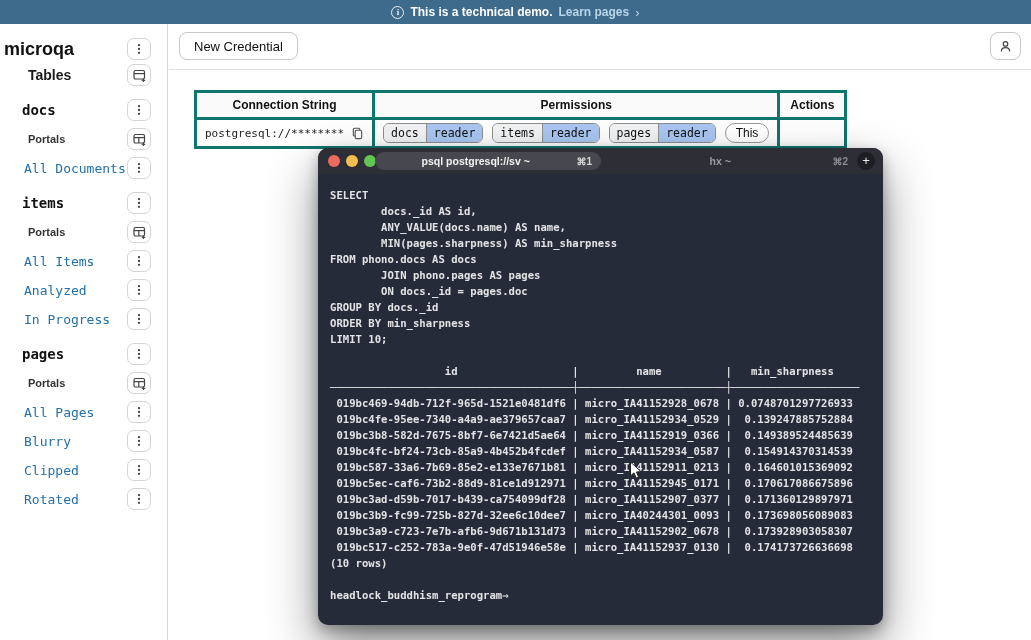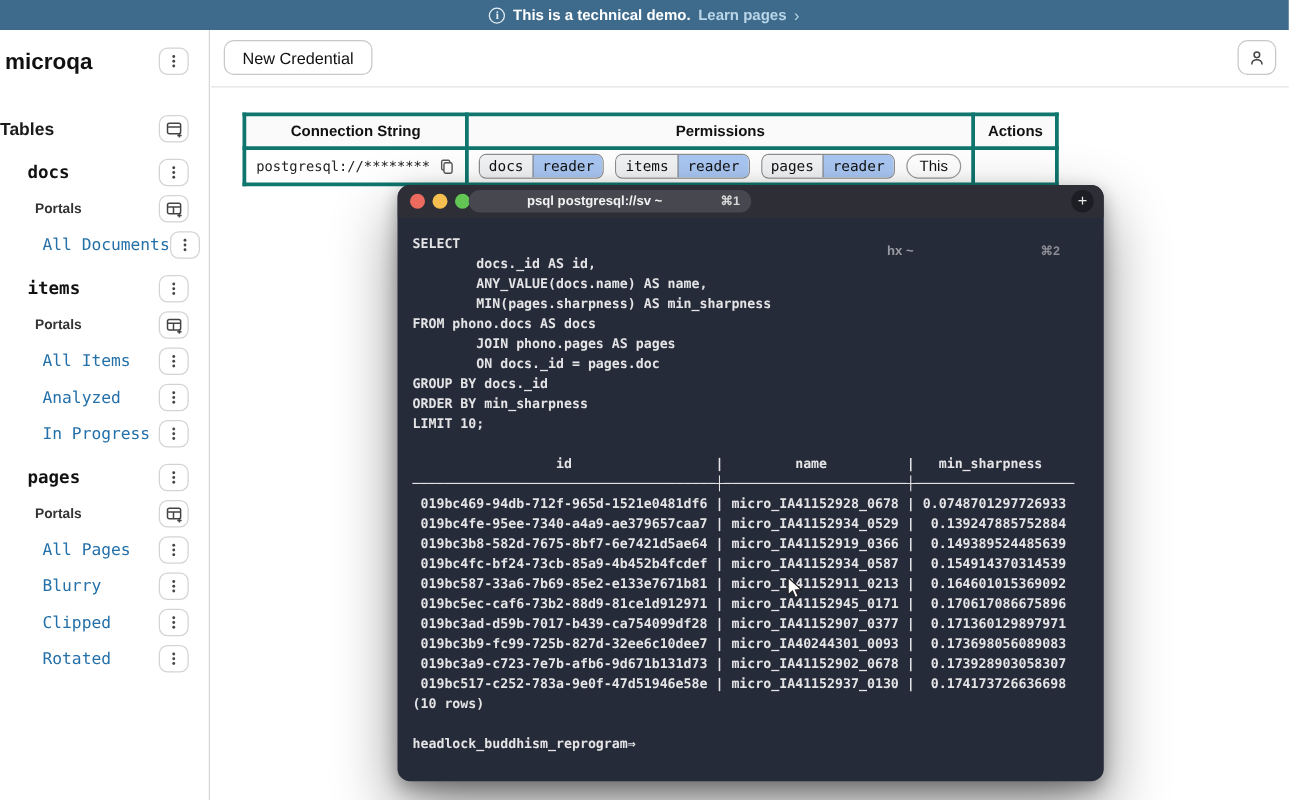--- a/index.html
+++ b/index.html
@@ -16,27 +16,27 @@
   .banner-link { color:var(--banner-link); cursor:pointer; }
   .banner-chevron { color:var(--banner-link); font-size:13px; font-weight:normal; }
 
   
   .sidebar { position:absolute; left:0; top:24px; width:168px; height:616px;
     background:#fff; border-right:1px solid #d8d8d8; z-index:4; }
   .sb-row { height:22px; display:flex; align-items:center; justify-content:space-between;
     padding-right:16px; margin-top:7px; }
   .app-row { margin-top:14px; padding-left:4px; }
   .app-title { font-size:18px; font-weight:bold; color:#111; }
-  .tables-row { margin-top:32px; padding-left:0; }
+  .tables-row { margin-top:4px; padding-left:28px; }
   .tables-label { font-size:14px; font-weight:bold; color:#1a1a1a; }
   .table-row { margin-top:13px; padding-left:22px; }
   .table-name { font-family:"DejaVu Sans Mono", monospace; font-size:14px; font-weight:bold; color:#111; }
   .portals-row { padding-left:28px;gap:20px; }
   .portals-label { font-size:11px; font-weight:bold; color:#333; }
-  .portal-row { padding-left:34px; }
+  .portal-row { padding-left:24px; }
   .portal-link { font-family:"DejaVu Sans Mono", monospace; font-size:13px;
     color:var(--sidebar-link); cursor:pointer; white-space:nowrap; }
   .sq-btn { width:24px; height:22px; background:#fff; border:1px solid #d4d4d4;
     border-radius:7px; display:inline-flex; align-items:center; justify-content:center;
     cursor:pointer; flex:none; padding:0; }
 
   
   .main { position:absolute; left:169px; top:24px; width:862px; height:616px; background:#fff; }
   .toolbar { position:relative; height:46px; border-bottom:1px solid #e2e2e2; }
   .btn-new { position:absolute; left:10px; top:8px; height:28px; padding:0 14px;
@@ -70,21 +70,21 @@
   .tl { position:absolute; top:7px; width:12px; height:12px; border-radius:50%; cursor:pointer; }
   .tl.red { left:10px; background:var(--tl-red); }
   .tl.yellow { left:28px; background:var(--tl-yellow); }
   .tl.green { left:46px; background:var(--tl-green); }
   .tab-active { position:absolute; left:57px; top:4px; width:226px; height:18px;
     background:var(--tab-active-bg); border-radius:9px; display:flex; align-items:center;
     cursor:pointer; }
   .tab-active .title { flex:1; text-align:center; font-size:10.5px; font-weight:bold; color:#f2f2f2; }
   .tab-active .key { font-size:10px; font-weight:bold; color:#d8d8d8; padding-right:9px; }
   .tab-inactive { position:absolute; left:290px; top:4px; width:240px; height:18px;
-    display:flex; align-items:center; cursor:pointer;margin-top:40px; }
+    display:flex; align-items:center; cursor:pointer; }
   .tab-inactive .title { flex:1; text-align:center; font-size:10.5px; font-weight:bold; color:#9a9aa2; }
   .tab-inactive .key { font-size:10px; font-weight:bold; color:#8b8b93; }
   .new-tab { position:absolute; right:8px; top:4px; width:18px; height:18px; border-radius:50%;
     border:none; background:#1d1d24; color:#e8e8e8; font-size:13px; line-height:16px;
     cursor:pointer; padding:0; }
   .term-pre { margin:0; padding:13px 12px; font-family:"DejaVu Sans Mono", monospace;
     font-size:10.6px; line-height:16px; font-weight:bold; color:#e4e4e6; white-space:pre; }
 
   .mouse-cursor { position:absolute; left:629px; top:461px; z-index:40; }
 </style>

